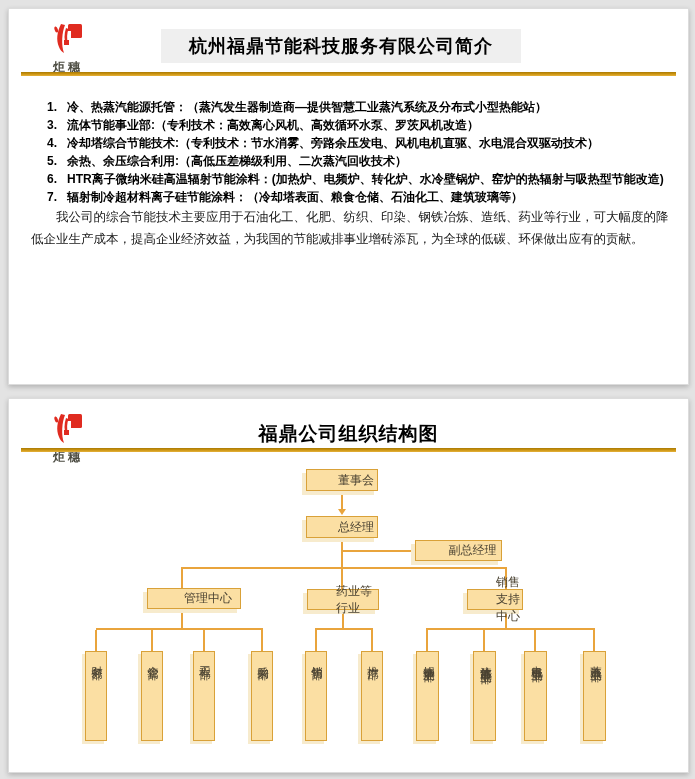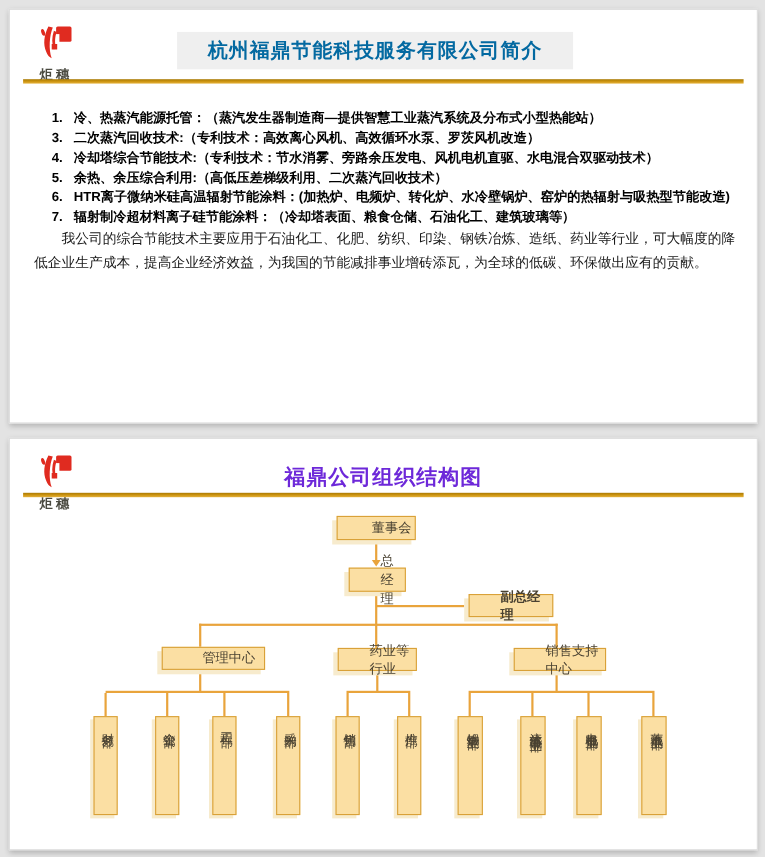--- a/index.html
+++ b/index.html
@@ -11,32 +11,32 @@
     overflow:hidden;
   }
   .card{
     position:absolute;left:8px;width:679px;background:#ffffff;
     border:1px solid #dcdcdc;box-shadow:0 2px 5px rgba(0,0,0,.22);
   }
   #card1{top:8px;height:375px;}
   #card2{top:398px;height:373px;}
 
   
-  .brand{position:absolute;left:27px;top:13px;width:48px;text-align:left;}
+  .brand{position:absolute;left:44px;top:13px;width:48px;text-align:left;}
   .brand-text{font-size:12px;font-weight:bold;color:#4a4a40;letter-spacing:3px;margin-top:1px;}
 
   
   .title-box{
     position:absolute;left:152px;top:20px;width:360px;height:34px;
     background:#efefef;display:flex;align-items:center;justify-content:center;
   }
-  .title-text{font-size:18px;font-weight:bold;color:#0369a1;letter-spacing:1px;}
+  .title-text{font-size:18px;font-weight:bold;color:#000000;letter-spacing:1px;}
   .title-plain{
     position:absolute;left:0;top:22px;width:679px;text-align:center;
-    font-size:19px;font-weight:bold;color:#6d28d9;letter-spacing:1px;
+    font-size:19px;font-weight:bold;color:#000000;letter-spacing:1px;
   }
   .gold-rule{
     position:absolute;left:12px;width:655px;height:4px;
     background:linear-gradient(180deg,#a87a06 0%,#c9910d 45%,#e5b23c 100%);
   }
 
   
   .body-text{
     position:absolute;left:22px;top:84px;width:638px;
     font-size:12.5px;line-height:22px;color:#161616;
@@ -99,21 +99,21 @@
   <div class="title-box">
     <span class="title-text">杭州福鼎节能科技服务有限公司简介</span>
   </div>
 
   <div class="gold-rule" style="top:63px;"></div>
 
   <div class="body-text">
 
     <div class="plist">
       <div class="pli"><span class="num">1.</span><span>冷、热蒸汽能源托管：（蒸汽发生器制造商—提供智慧工业蒸汽系统及分布式小型热能站）</span></div>
-      <div class="pli"><span class="num">3.</span><span>二次蒸汽回收技术:（专利技术：高效离心风机、高效循环水泵、罗茨风机改造）</span></div>
+      <div class="pli"><span class="num">3.</span><span>流体节能事业部:（专利技术：高效离心风机、高效循环水泵、罗茨风机改造）</span></div>
       <div class="pli"><span class="num">4.</span><span>冷却塔综合节能技术:（专利技术：节水消雾、旁路余压发电、风机电机直驱、水电混合双驱动技术）</span></div>
       <div class="pli"><span class="num">5.</span><span>余热、余压综合利用:（高低压差梯级利用、二次蒸汽回收技术）</span></div>
       <div class="pli"><span class="num">6.</span><span>HTR离子微纳米硅高温辐射节能涂料：(加热炉、电频炉、转化炉、水冷壁锅炉、窑炉的热辐射与吸热型节能改造)</span></div>
       <div class="pli"><span class="num">7.</span><span>辐射制冷超材料离子硅节能涂料：（冷却塔表面、粮食仓储、石油化工、建筑玻璃等）</span></div>
     </div>
 
     <p class="indent closing">我公司的综合节能技术主要应用于石油化工、化肥、纺织、印染、钢铁冶炼、造纸、药业等行业，可大幅度的降低企业生产成本，提高企业经济效益，为我国的节能减排事业增砖添瓦，为全球的低碳、环保做出应有的贡献。</p>
   </div>
 </div>
 
@@ -156,26 +156,26 @@
     <div class="vline" style="left:194px;top:231px;height:21px;"></div>
     <div class="vline" style="left:252px;top:231px;height:21px;"></div>
     <div class="vline" style="left:306px;top:231px;height:21px;"></div>
     <div class="vline" style="left:362px;top:231px;height:21px;"></div>
     <div class="vline" style="left:417px;top:231px;height:21px;"></div>
     <div class="vline" style="left:474px;top:231px;height:21px;"></div>
     <div class="vline" style="left:525px;top:231px;height:21px;"></div>
     <div class="vline" style="left:584px;top:231px;height:21px;"></div>
 
     <div class="obox" style="left:297px;top:70px;width:72px;height:22px;">董事会</div>
-    <div class="obox" style="left:308px;top:117px;width:52px;height:22px;">总经理</div>
-    <div class="obox" style="left:417px;top:141px;width:77px;font-weight:bold;">副总经理</div>
+    <div class="obox" style="left:297px;top:117px;width:72px;height:22px;">总经理</div>
+    <div class="obox" style="left:406px;top:141px;width:87px;">副总经理</div>
 
     <div class="obox" style="left:138px;top:189px;width:94px;">管理中心</div>
     <div class="obox" style="left:298px;top:190px;width:72px;">药业等行业</div>
-    <div class="obox" style="left:458px;top:190px;width:84px;">销售支持中心</div>
+    <div class="obox" style="left:458px;top:190px;width:56px;">销售支持中心</div>
 
     <div class="vbox" style="left:76px;top:252px;">财务部</div>
     <div class="vbox" style="left:132px;top:252px;">企管部</div>
     <div class="vbox" style="left:184px;top:252px;">工程部</div>
     <div class="vbox" style="left:242px;top:252px;">采购部</div>
     <div class="vbox" style="left:296px;top:252px;">销售部</div>
     <div class="vbox" style="left:352px;top:252px;">推广部</div>
     <div class="vbox" style="left:407px;top:252px;width:23px;">锅炉事业部</div>
     <div class="vbox" style="left:464px;top:252px;width:23px;">流体节能事业部</div>
     <div class="vbox" style="left:515px;top:252px;width:23px;">电机事业部</div>

